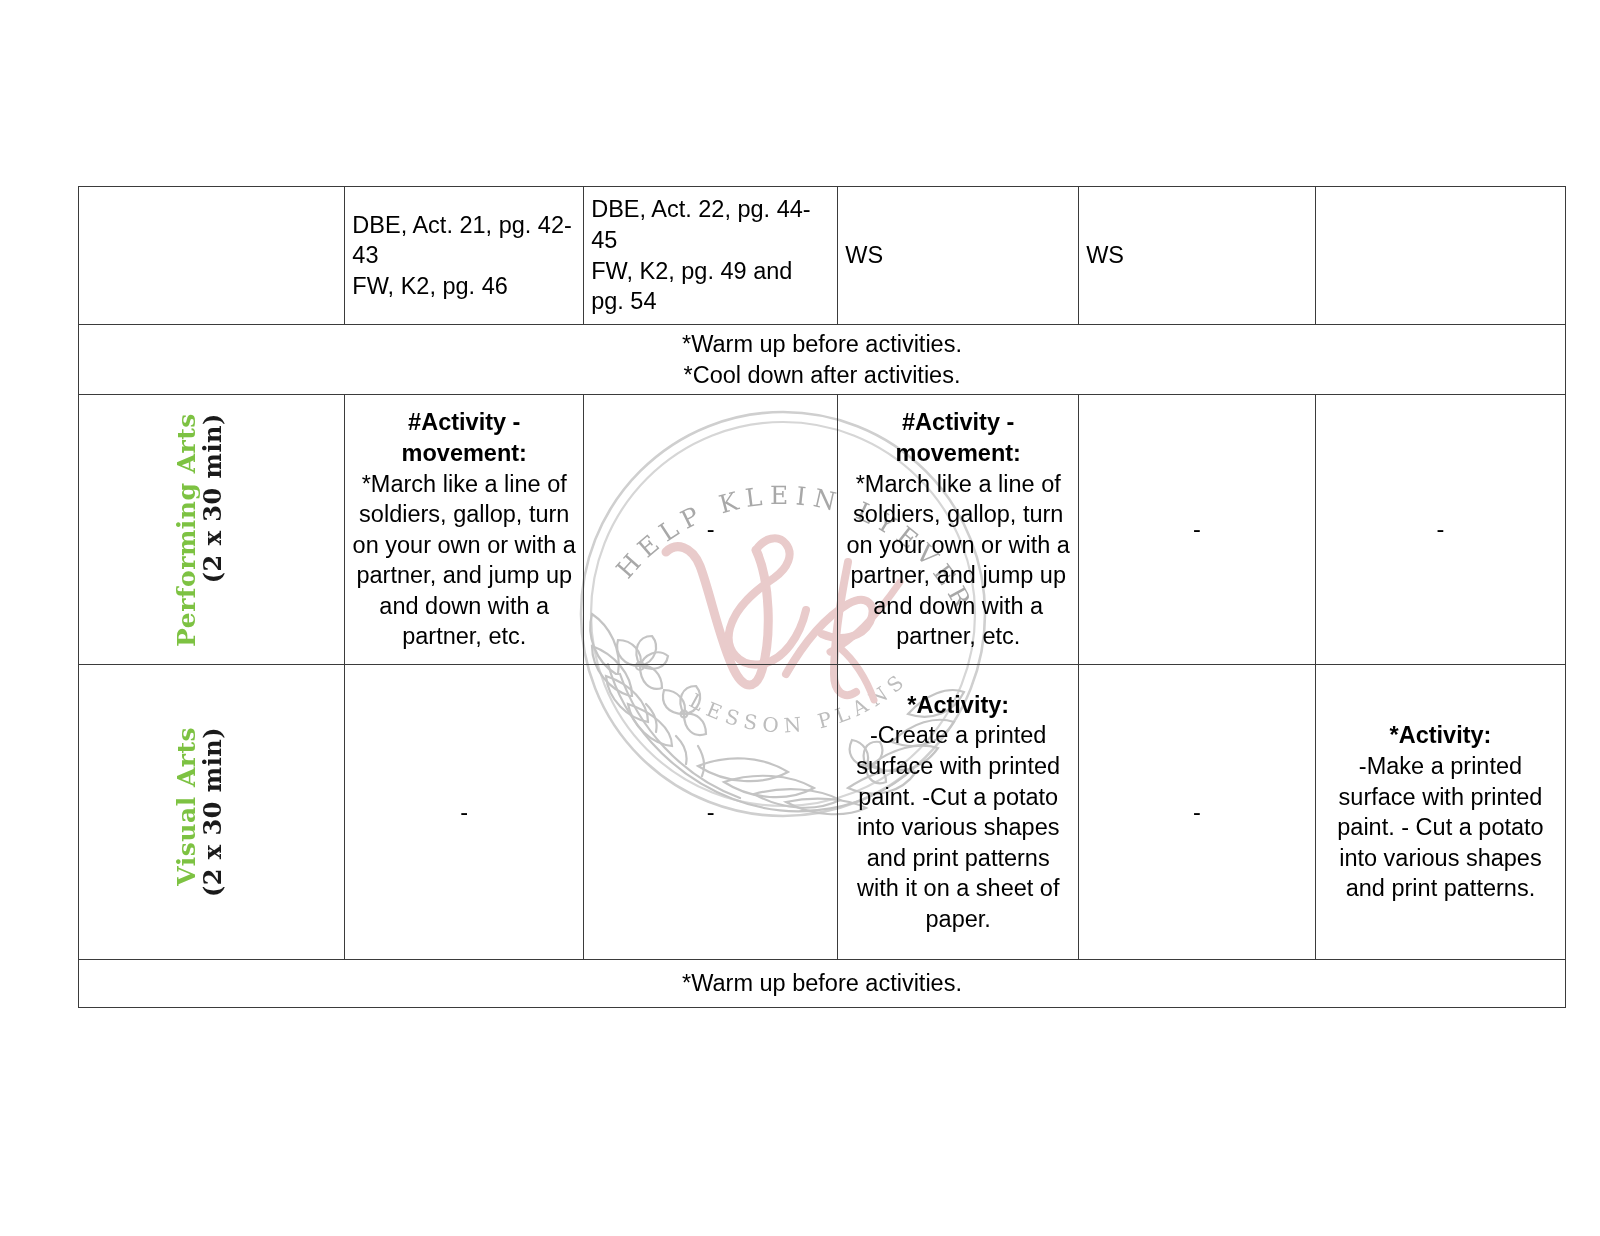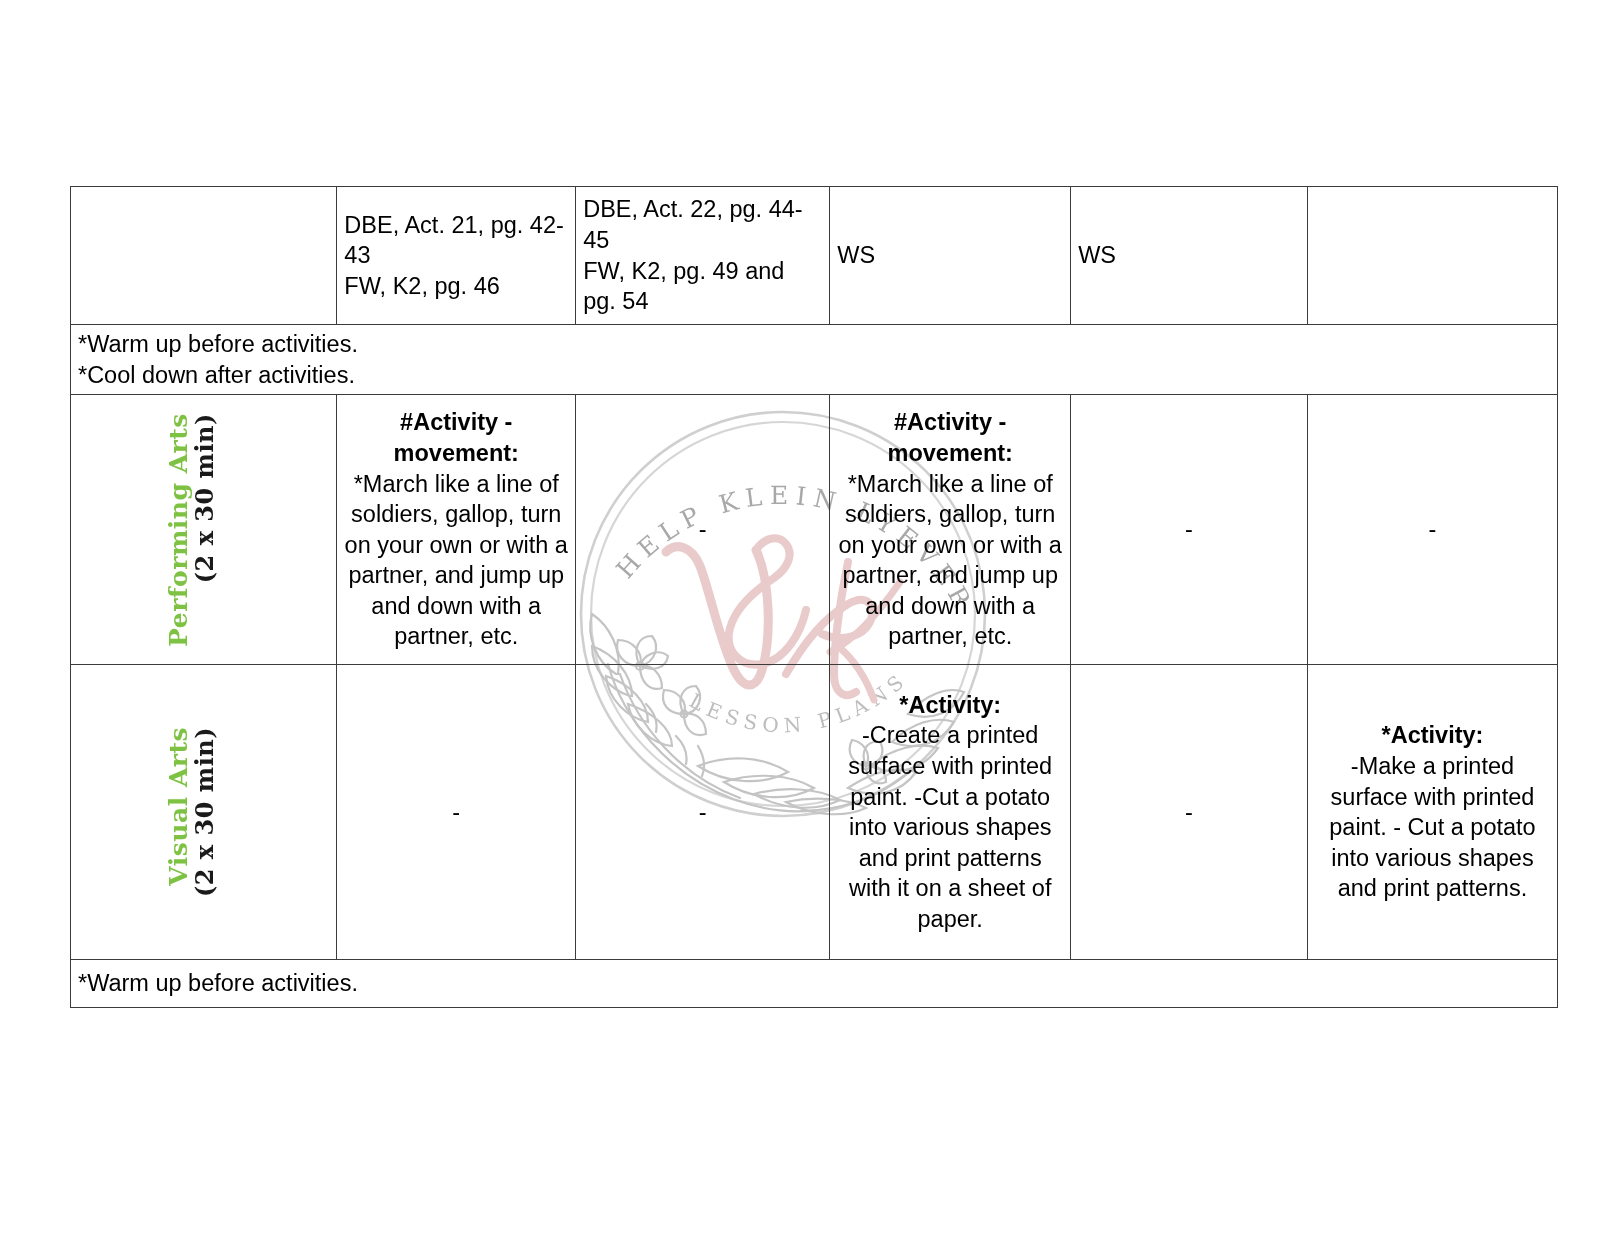--- a/index.html
+++ b/index.html
@@ -33,21 +33,21 @@
     height: 470px;
     pointer-events: none;
     z-index: 5;
     opacity: 1;
   }
   #watermark svg { display: block; width: 100%; height: 100%; }
 
   
   #lesson-table {
     position: absolute;
-    left: 70px;
+    left: 78px;
     top: 186px;
     width: 1488px;
     border-collapse: collapse;
     table-layout: fixed;
     z-index: 10;
     background: transparent;
   }
   #lesson-table td {
     border: 1.5px solid #3b3b3b;
     vertical-align: middle;
@@ -58,21 +58,21 @@
   }
   .col-a { width: 261px; }
   .col-b { width: 234px; }
   .col-c { width: 249px; }
   .col-d { width: 236px; }
   .col-e { width: 232px; }
   .col-f { width: 245px; }
 
   .cell-top     { vertical-align: top; text-align: left; }
   .cell-center  { text-align: center; }
-  .cell-note    { text-align: left; padding-left: 30px; padding-top: 6px; padding-bottom: 6px; }
+  .cell-note    { text-align: center; padding-left: 30px; padding-top: 6px; padding-bottom: 6px; }
   .cell-empty   { }
 
   .bold { font-weight: bold; }
 
   .dash { text-align: center; font-size: 23.5px; }
 
   
   .subject-cell {
     position: relative;
     padding: 0;

